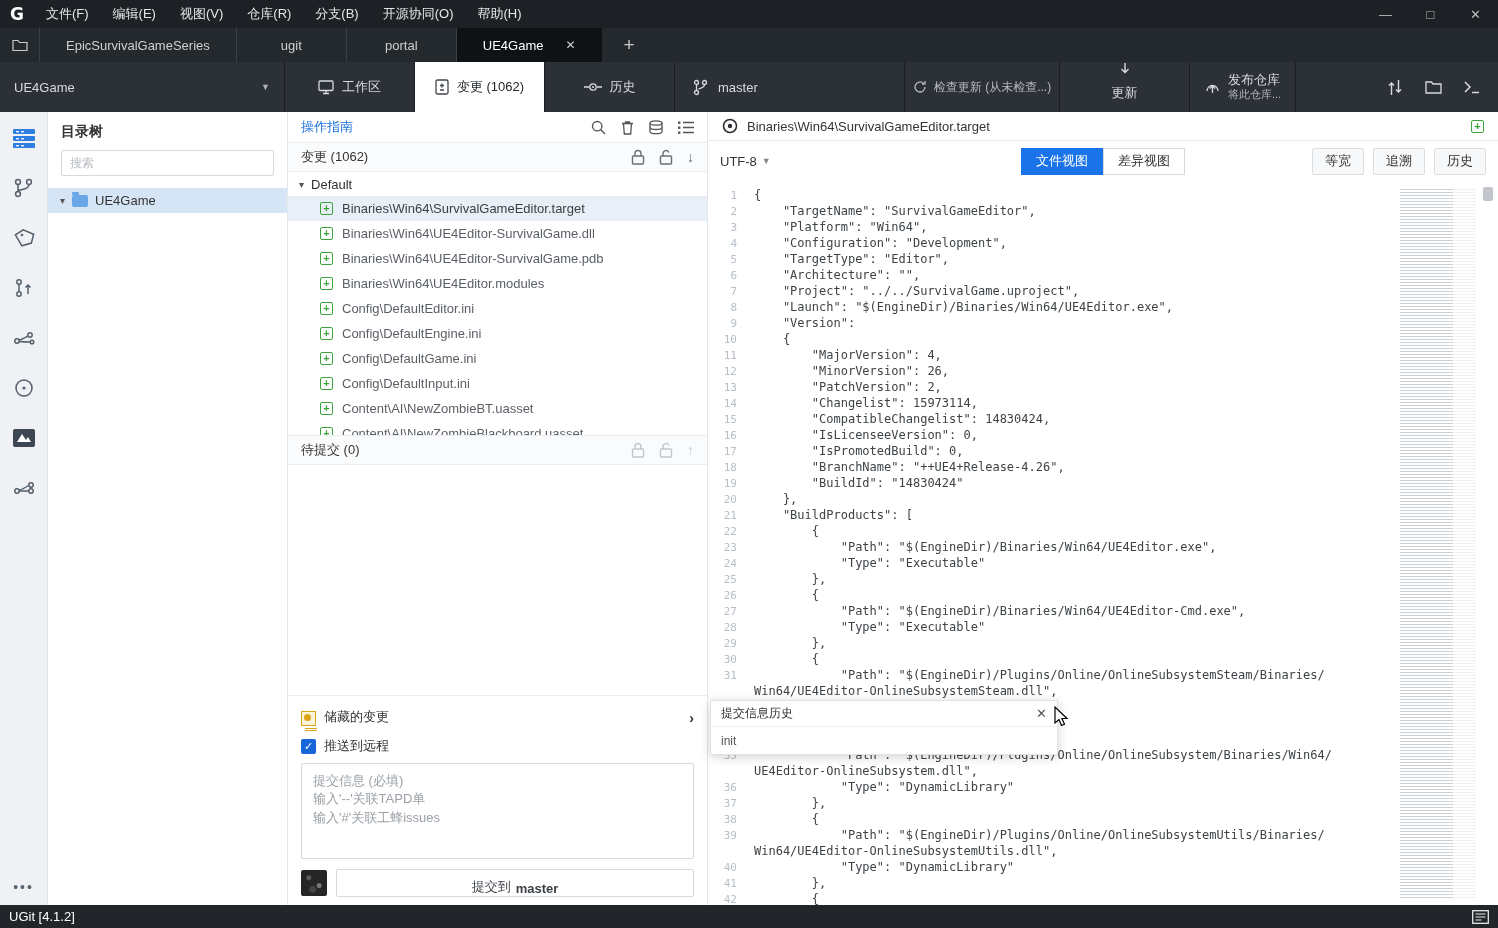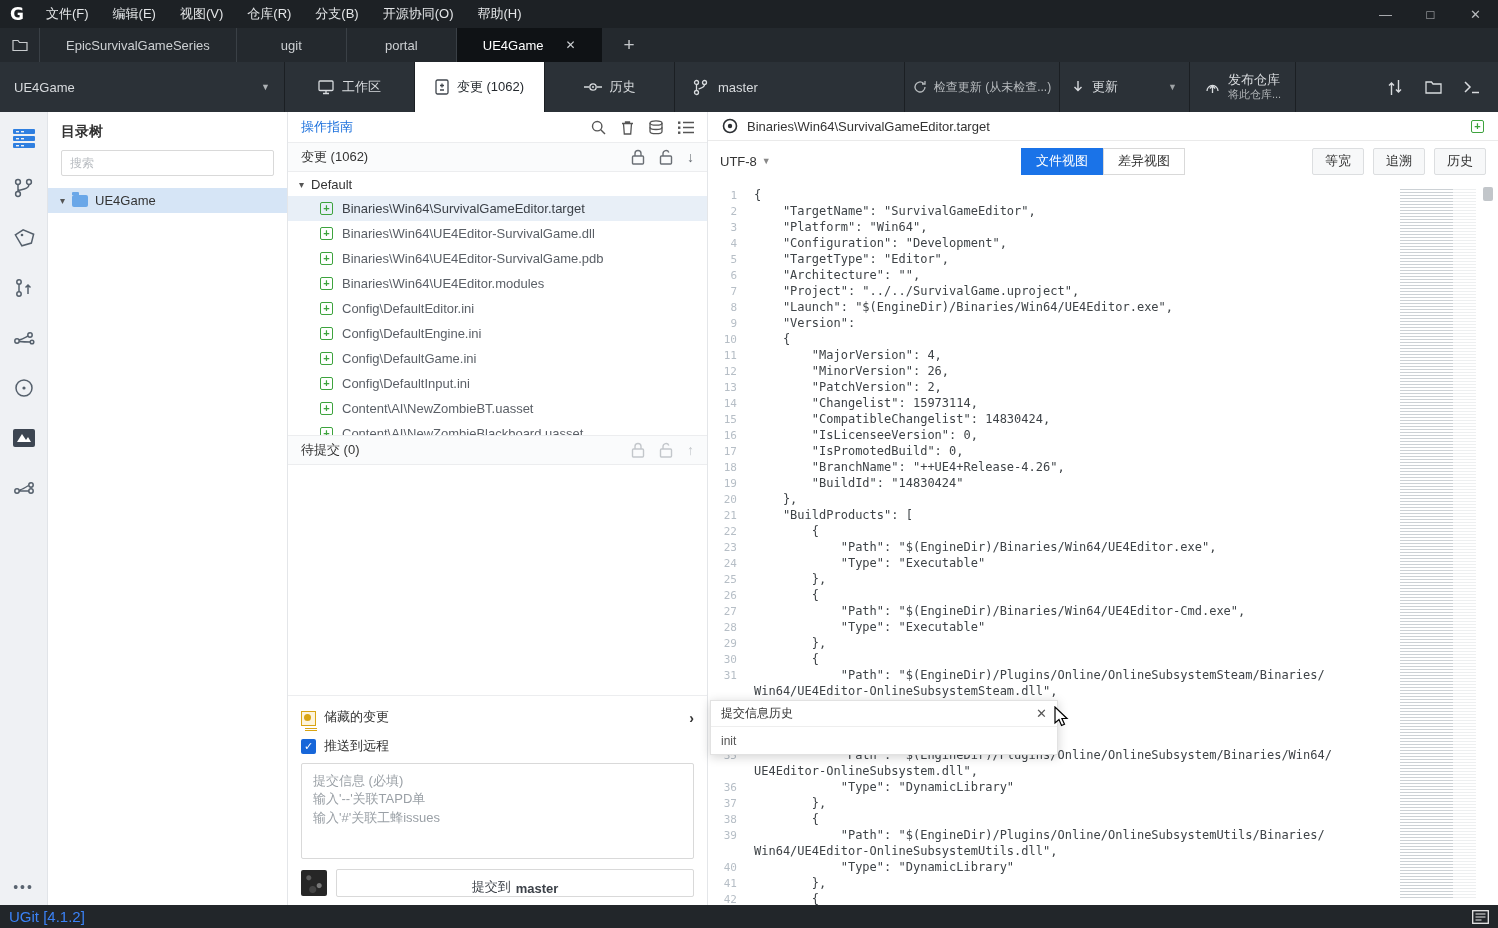--- a/index.html
+++ b/index.html
@@ -23,21 +23,21 @@
   .tab-add { display:flex; align-items:center; padding:0 22px; font-size:19px; color:#c4c7ca; }
 
   
   .toolbar { height:50px; background:#2b3137; display:flex; align-items:stretch; color:#d8dbde; font-size:13px; }
   .tb-sec { display:flex; align-items:center; border-right:1px solid #1b1f23; }
   .repo-select { width:285px; padding:0 14px; justify-content:space-between; }
   .tb-tab { width:130px; justify-content:center; gap:8px; }
   .tb-tab.active { background:#fff; color:#24292e; }
   .tb-branch { width:230px; padding-left:18px; gap:10px; }
   .tb-check { width:155px; justify-content:center; gap:7px; color:#b6babd; font-size:12px; overflow:hidden; white-space:nowrap;text-align:center; }
-  .tb-update { width:130px; padding:0 12px; gap:8px; }
+  .tb-update { width:130px; padding:0 12px; gap:8px;flex-direction:column; }
   .tb-update .dd { margin-left:auto; font-size:9px; color:#9fa3a6; }
   .tb-publish { width:106px; justify-content:center; gap:7px; }
   .pub-text { line-height:1.15; }
   .pub-sub { font-size:11px; color:#aeb2b5; }
   .tb-right { margin-left:auto; display:flex; align-items:center; gap:22px; padding-right:18px; border-right:none; }
   .caret { font-size:9px; color:#aeb2b5; }
 
   
   .main { position:absolute; top:112px; left:0; right:0; bottom:23px; display:flex; }
 
@@ -109,21 +109,21 @@
   .vthumb { position:absolute; top:6px; right:5px; width:10px; height:14px; background:#c2c6ca; border-radius:2px; }
 
   
   .popup { position:absolute; left:2px; top:588px; width:348px; background:#fff; border:1px solid #e2e2e2; box-shadow:0 2px 10px rgba(0,0,0,.18); z-index:5; }
   .popup-head { height:25px; display:flex; align-items:center; padding:0 10px; font-size:12px; color:#333; }
   .popup-close { margin-left:auto; color:#555; font-size:13px; }
   .popup-item { margin:0 0 0; border-top:1px solid #eee; height:28px; line-height:28px; padding:0 10px; font-size:12px; color:#555; background:#fff; }
   .cursor { position:absolute; left:346px; top:594px; z-index:6; }
 
   
-  .statusbar { position:absolute; left:0; right:0; bottom:0; height:23px; background:#22262a; color:#3b82f6; font-size:15px; display:flex; align-items:center; padding:0 9px; }
+  .statusbar { position:absolute; left:0; right:0; bottom:0; height:23px; background:#22262a; color:#ffffff; font-size:13px; display:flex; align-items:center; padding:0 9px; }
   .status-right { margin-left:auto; }
 
   .ic { flex:none; }
 </style>
 </head>
 <body>
 
 <div class="titlebar">
   <div class="logo">G</div>
   <div style="display:flex;">

